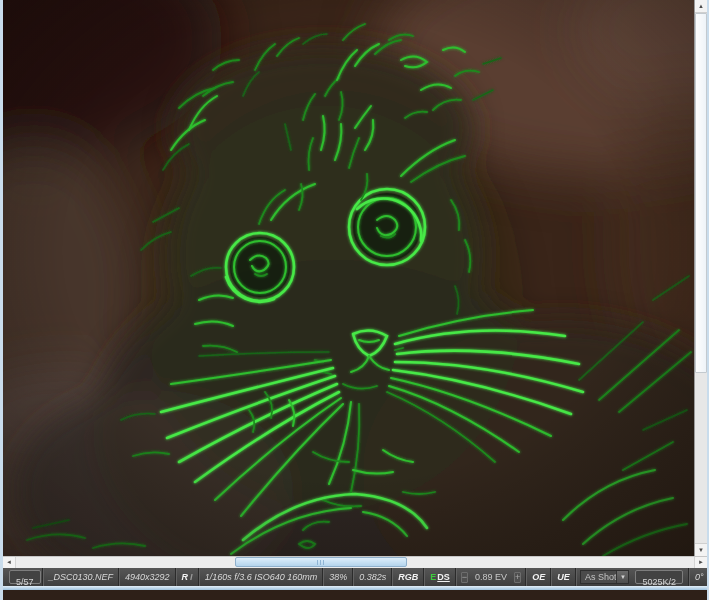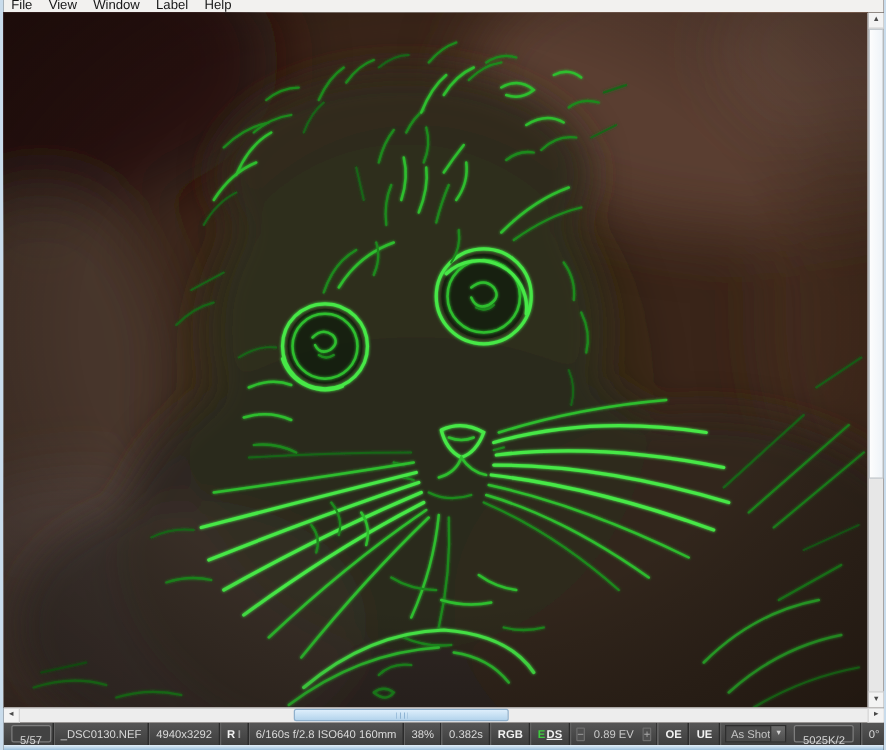--- a/index.html
+++ b/index.html
@@ -46,21 +46,21 @@
 
   
   .statusbar{
     flex:0 0 18px;
     background:linear-gradient(#565656,#3e3e3e);
     display:flex; align-items:center;
     font-size:9px; color:#d9d9d9; white-space:nowrap; overflow:hidden;
   }
   .sep{ flex:0 0 2px; align-self:stretch;
         background:linear-gradient(90deg,#2b2b2b 50%,#616161 50%); margin:0 1px; }
-  .seg{ padding:0 4px; }
+  .seg{ padding:0 4px;font-style:italic; }
   .bold{ font-weight:bold; color:#f2f2f2; }
   .dimflag{ color:#9a9a9a; font-weight:bold; padding-left:2px; }
   .green-flag{ color:#3ecb3e; font-weight:bold; padding:0 1px 0 4px; }
   .inset-box{
     background:#424242; border:1px solid #7d7d7d; border-radius:2px;
     text-align:left; line-height:12px; height:14px; padding:5px 6px; color:#d6d6d6;
   }
   .pos-box{ width:90px; margin-left:6px; }
   .temp-box{ width:60px; margin:0 4px; }
   .mini-btn{
@@ -85,29 +85,20 @@
   .b{ stroke:#46e846; stroke-width:2.6; }
   .m{ stroke:#2fbe2f; stroke-width:2; }
   .d{ stroke:#1f8a1f; stroke-width:1.8; }
   .dd{ stroke:#176618; stroke-width:1.5; }
 </style>
 </head>
 <body>
 
 <div class="window">
 
-  <div class="menubar">
-    <div class="menubar-items">
-      <span>File</span>
-      <span>View</span>
-      <span>Window</span>
-      <span>Label</span>
-      <span>Help</span>
-    </div>
-  </div>
 
   <div class="content">
     <div class="viewport">
 
       <svg width="691" height="556" viewBox="0 0 691 556">
         <defs>
           <filter id="soft" x="-40%" y="-40%" width="180%" height="180%">
               <feGaussianBlur stdDeviation="26"></feGaussianBlur>
             </filter>
           <filter id="soft2" x="-40%" y="-40%" width="180%" height="180%">
@@ -308,21 +299,21 @@
     <div class="inset-box pos-box">5/57</div>
     <div class="sep"></div>
     <div class="seg">_DSC0130.NEF</div>
     <div class="sep"></div>
     <div class="seg">4940x3292</div>
     <div class="sep"></div>
     <div class="seg">
       <span class="bold">R</span><span class="dimflag">I</span>
     </div>
     <div class="sep"></div>
-    <div class="seg">6/160s f/2.8 ISO640 160mm</div>
+    <div class="seg">1/160s f/3.6 ISO640 160mm</div>
     <div class="sep"></div>
     <div class="seg">38%</div>
     <div class="sep"></div>
     <div class="seg">0.382s</div>
     <div class="sep"></div>
     <div class="seg bold">RGB</div>
     <div class="sep"></div>
     <span class="green-flag">E</span>
     <span class="bold" style="padding-right:4px;text-decoration:underline;">DS</span>
     <div class="sep"></div>

